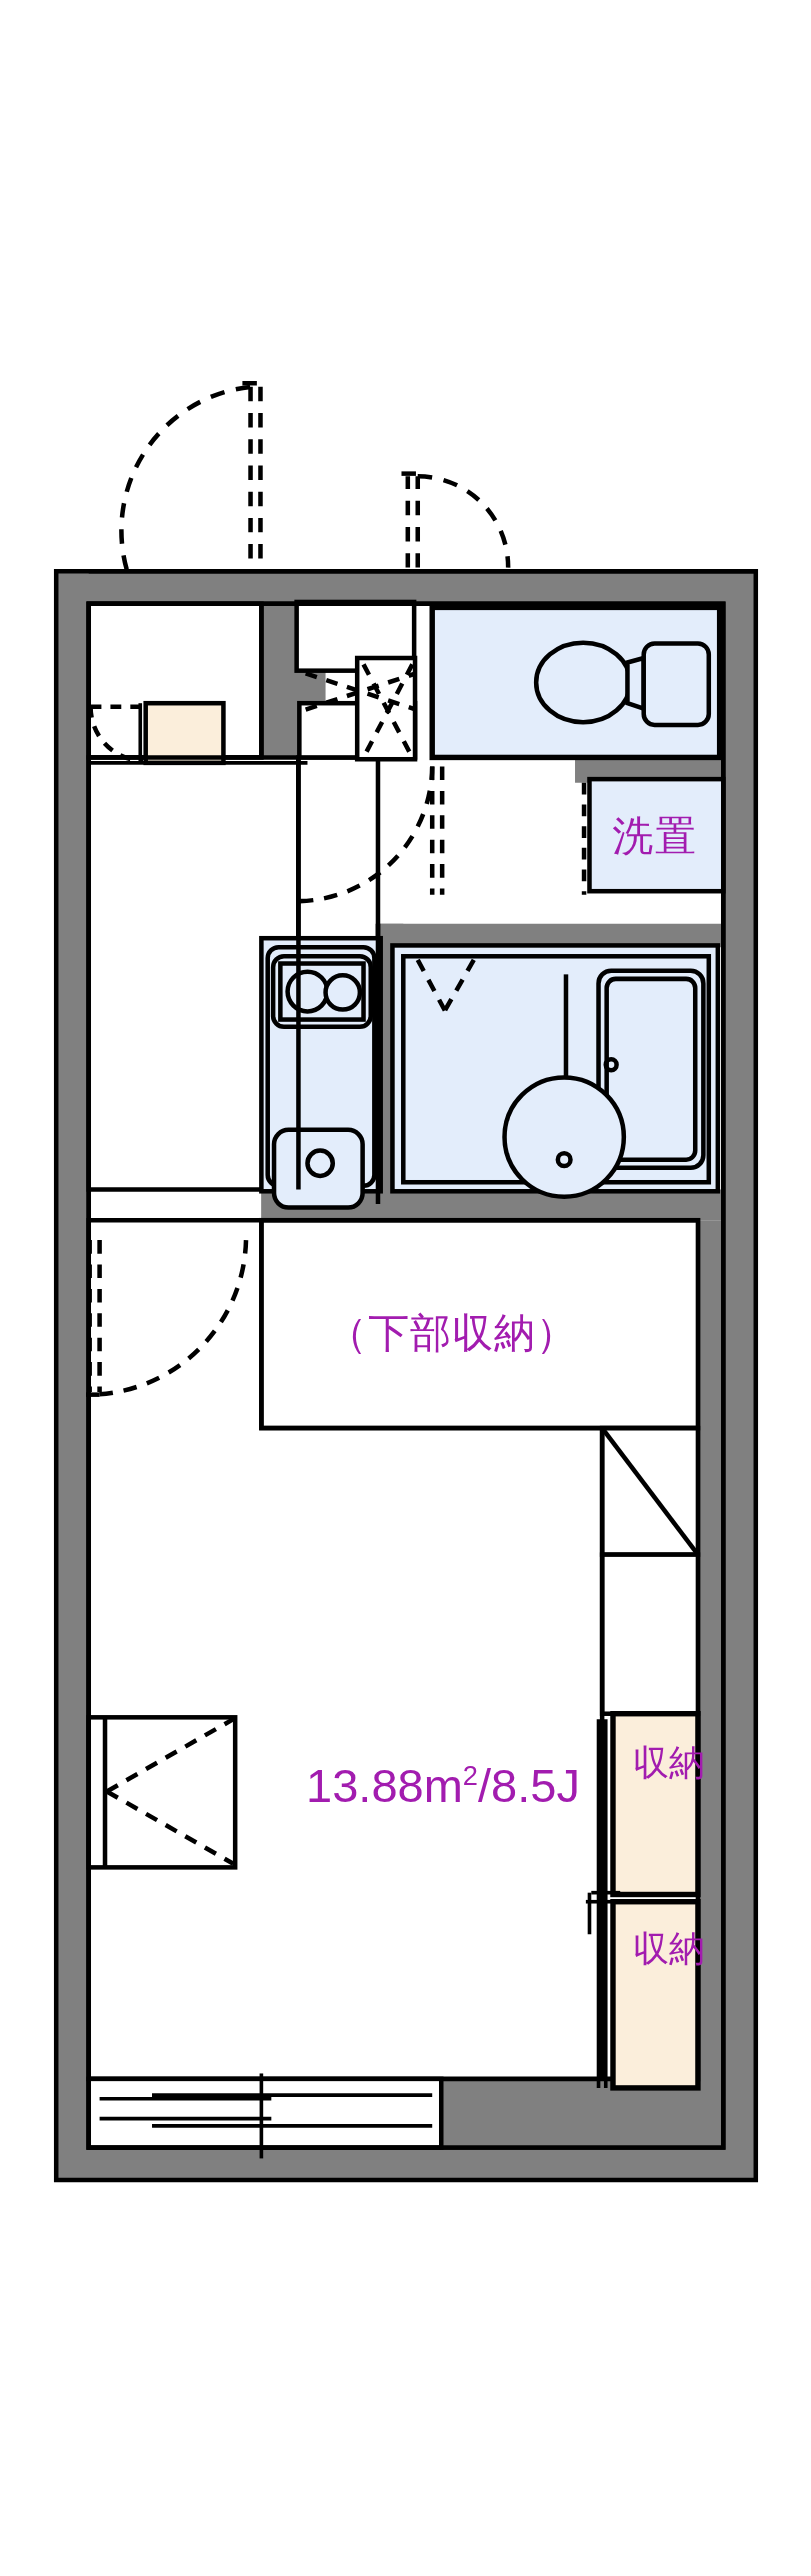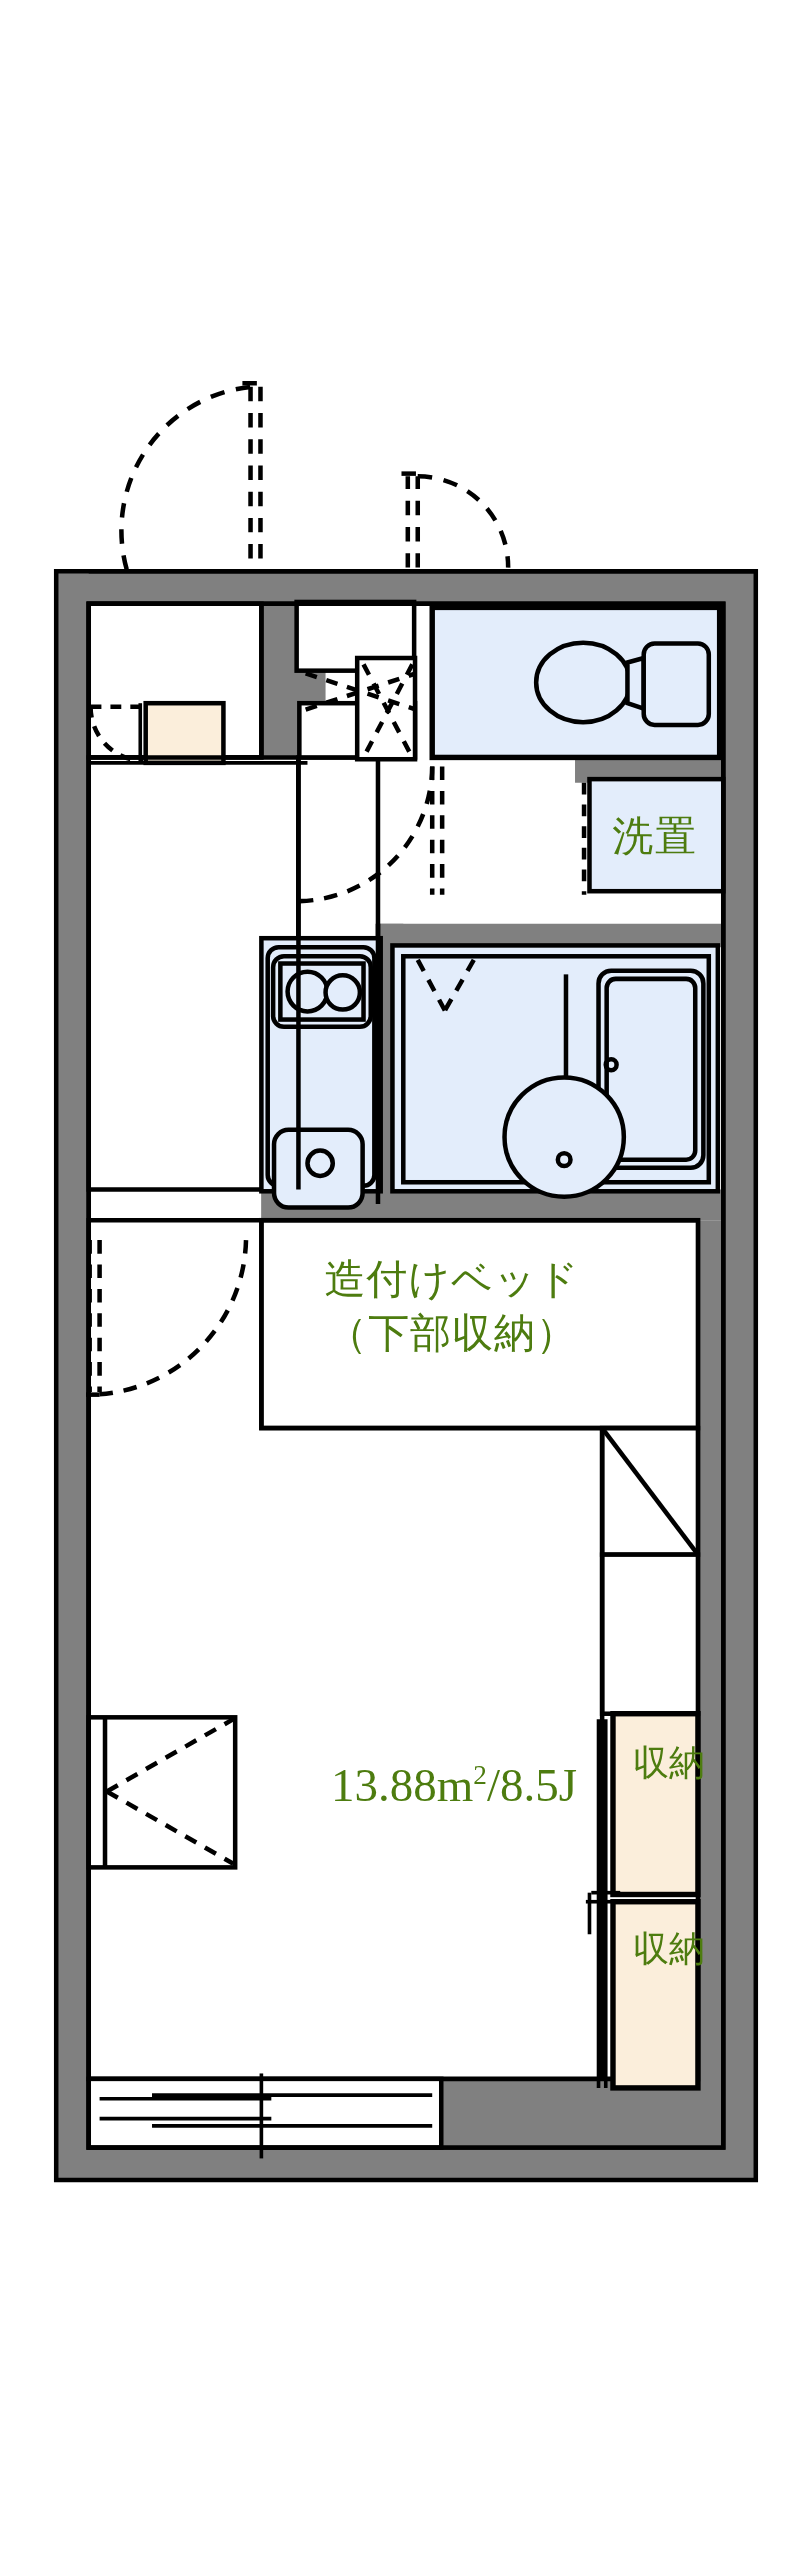--- a/index.html
+++ b/index.html
@@ -1,22 +1,22 @@
 <!DOCTYPE html>
 <html style="font-size:14.5px"><head>
 <meta charset="utf-8">
 <style>
   html,body{margin:0;padding:0;background:#ffffff;}
   body{font-family:"Liberation Sans","DejaVu Sans",sans-serif;}
   #plan{position:relative;width:812px;height:2576px;background:#fff;overflow:hidden;}
   #svgroot{position:absolute;left:0;top:0;width:812px;height:2576px;}
-  .lbl{position:absolute;color:#4d7c0f;text-align:center;line-height:1.05;white-space:pre;
-       font-family:Liberation Serif, serif;}
+  .lbl{position:absolute;color:#a21caf;text-align:center;line-height:1.05;white-space:pre;
+       font-family:Liberation Sans, sans-serif;}
   #lbl-room{left:235px;top:1697px;width:416px;font-size:56px;letter-spacing:1.8px;}
-  #lbl-room-area{left:210px;top:1761px;width:488px;font-size:47px;letter-spacing:0px;}
+  #lbl-room-area{left:199px;top:1761px;width:488px;font-size:47px;letter-spacing:0px;}
   #lbl-bed1{left:253px;top:1258px;width:398px;font-size:41px;letter-spacing:0.9px;}
   #lbl-bed2{left:253px;top:1312px;width:398px;font-size:41px;letter-spacing:0.9px;}
   #lbl-wash{left:601px;top:815px;width:108px;font-size:41px;letter-spacing:1.8px;}
   .lbl-closet{width:69px;font-size:36px;line-height:1.12;}
   #lbl-closet1{left:633px;top:1743px;}
   #lbl-closet2{left:633px;top:1929px;}
   #lbl-room-area sup{font-size:0.58em;vertical-align:0.62em;}
 </style>
 </head>
 <body>
@@ -228,21 +228,20 @@
       <path d="M98,668 H800 V2376 H98 Z"></path>
       <path d="M289,668 V838 H98"></path>
       <path d="M330,838 V1316"></path>
       <path d="M418,1022 V1332"></path>
       <path d="M289,1350 H772"></path>
       <path d="M289,1350 V1580 H772"></path>
       <path d="M666,1580 V2300"></path>
     </g>
   </svg>
 
-  <div class="lbl" id="lbl-bed1">造付けベッド</div>
   <div class="lbl" id="lbl-bed2">（下部収納）</div>
 
 
   <div class="lbl" id="lbl-room-area"><span>13.88</span><span>m</span><sup>2</sup><span>/8.5J</span></div>
 
   <div class="lbl" id="lbl-wash">洗置</div>
 
   <div class="lbl lbl-closet" id="lbl-closet1">収納</div>
   <div class="lbl lbl-closet" id="lbl-closet2">収納</div>
 

